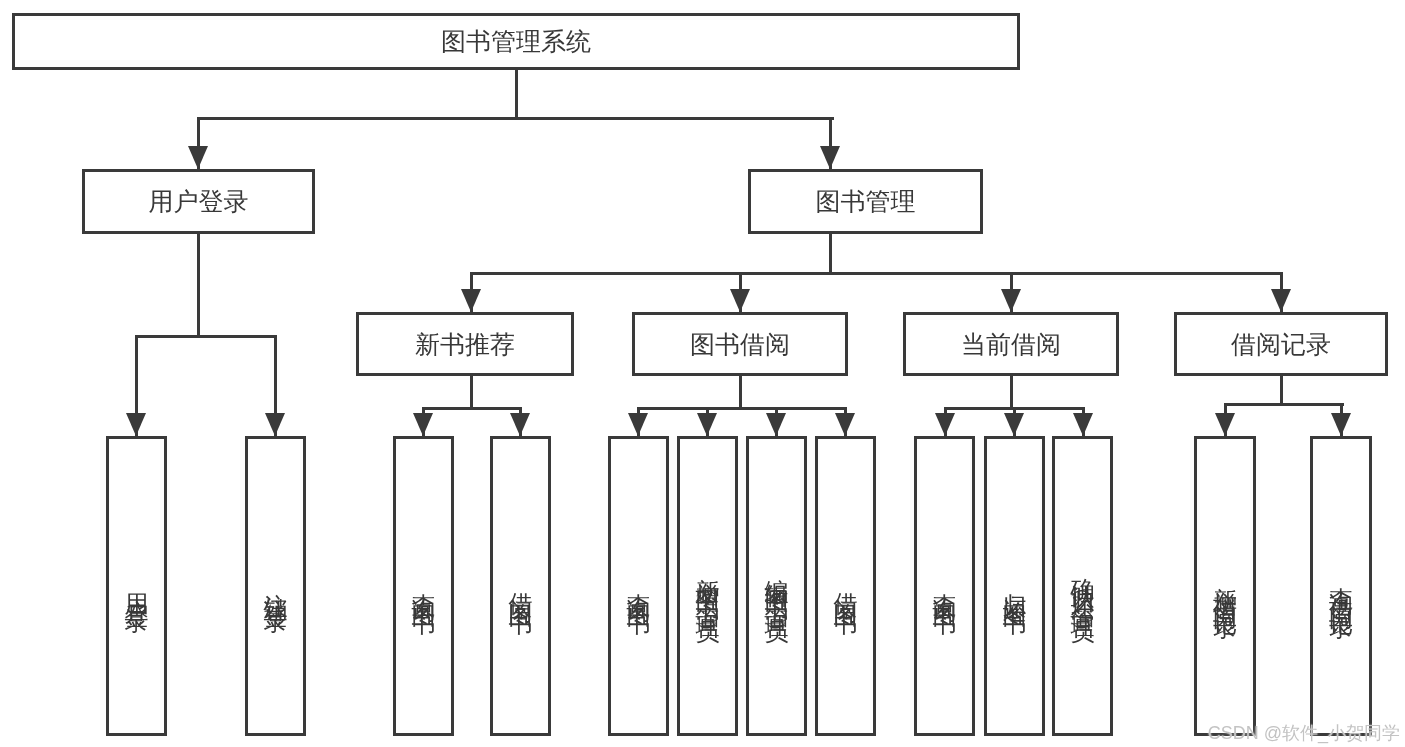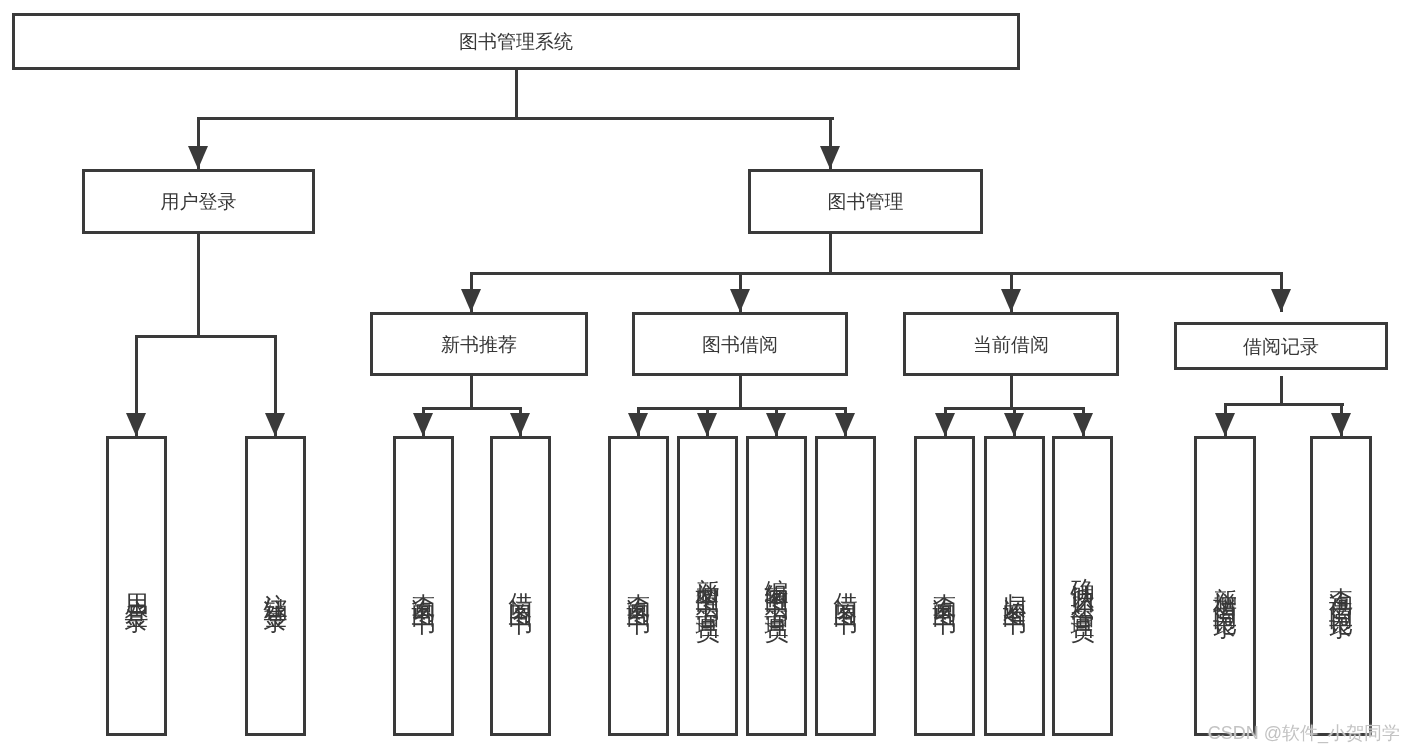--- a/index.html
+++ b/index.html
@@ -20,21 +20,21 @@
   }
   .node {
     position: absolute;
     box-sizing: border-box;
     background: var(--bg);
     border: 3px solid var(--line);
     display: flex;
     align-items: center;
     justify-content: center;
   }
-  .node .lbl { font-size: 19px; line-height: 1; white-space: nowrap; }
+  .node .lbl { font-size: 25px; line-height: 1; white-space: nowrap; }
   .node.leaf .lbl {
     writing-mode: vertical-rl;
     text-orientation: mixed;
     font-size: 24px;
     letter-spacing: 6px;
     line-height: 1;
     white-space: normal;
   }
   .vline { position: absolute; width: 3px; background: var(--line); }
   .hline { position: absolute; height: 3px; background: var(--line); }
@@ -86,30 +86,30 @@
   <div class="arrow" style="left:134.5px; top:335px; height:101px;"></div>
   <div class="arrow" style="left:273.5px; top:335px; height:101px;"></div>
 
   <div class="vline" style="left:828.5px; top:234px; height:38px;"></div>
   <div class="hline" style="left:469.5px; top:272px; width:813px;"></div>
   <div class="arrow" style="left:469.5px; top:272px; height:40px;"></div>
   <div class="arrow" style="left:738.5px; top:272px; height:40px;"></div>
   <div class="arrow" style="left:1009.5px; top:272px; height:40px;"></div>
   <div class="arrow" style="left:1279.5px; top:272px; height:40px;"></div>
 
-  <div class="node" style="left:370px; top:312px; width:218px; height:64px;">
+  <div class="node" style="left:356px; top:312px; width:218px; height:64px;">
     <span class="lbl">新书推荐</span>
   </div>
   <div class="node" style="left:632px; top:312px; width:216px; height:64px;">
     <span class="lbl">图书借阅</span>
   </div>
   <div class="node" style="left:903px; top:312px; width:216px; height:64px;">
     <span class="lbl">当前借阅</span>
   </div>
-  <div class="node" style="left:1174px; top:322px; width:214px; height:48px;">
+  <div class="node" style="left:1174px; top:312px; width:214px; height:64px;">
     <span class="lbl">借阅记录</span>
   </div>
 
   <div class="vline" style="left:469.5px; top:376px; height:31px;"></div>
   <div class="hline" style="left:421.5px; top:407px; width:100px;"></div>
   <div class="arrow" style="left:421.5px; top:407px; height:29px;"></div>
   <div class="arrow" style="left:518.5px; top:407px; height:29px;"></div>
 
   <div class="vline" style="left:738.5px; top:376px; height:31px;"></div>
   <div class="hline" style="left:636.5px; top:407px; width:210px;"></div>

